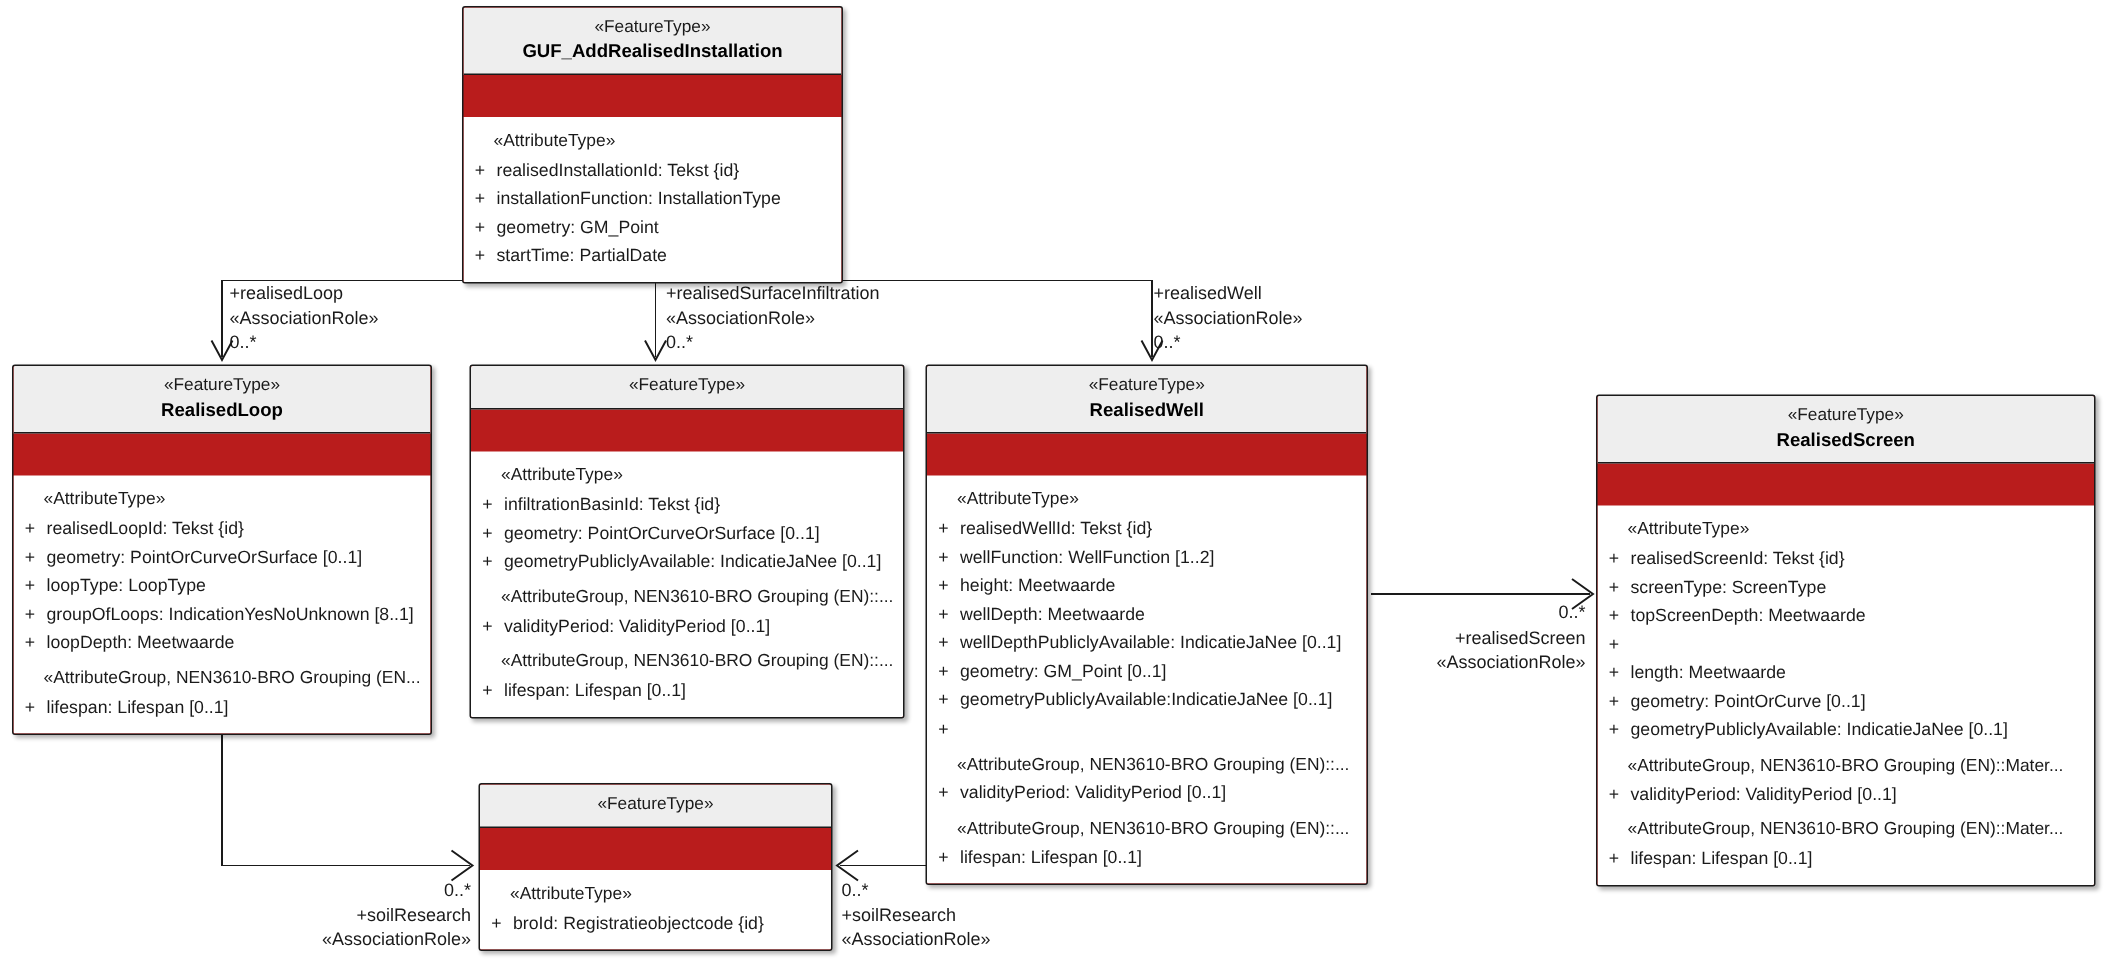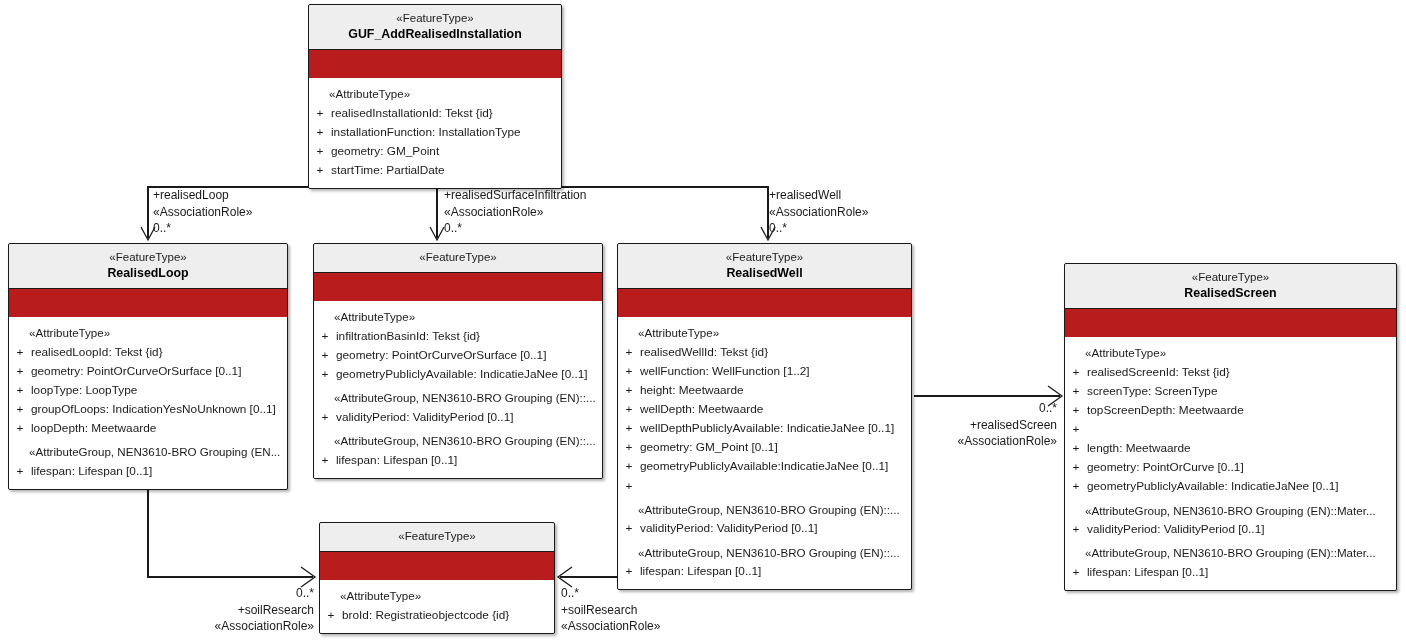--- a/index.html
+++ b/index.html
@@ -182,21 +182,21 @@
       <div class="attr">
         <span class="vis">+</span>
         <span class="sig">geometry: PointOrCurveOrSurface [0..1]</span>
       </div>
       <div class="attr">
         <span class="vis">+</span>
         <span class="sig">loopType: LoopType</span>
       </div>
       <div class="attr">
         <span class="vis">+</span>
-        <span class="sig">groupOfLoops: IndicationYesNoUnknown [0..1]</span>
+        <span class="sig">groupOfLoops: IndicationYesNoUnknown [8..1]</span>
       </div>
       <div class="attr">
         <span class="vis">+</span>
         <span class="sig">loopDepth: Meetwaarde</span>
       </div>
       <div class="grp spaced">«AttributeGroup, NEN3610-BRO Grouping (EN...</div>
       <div class="attr">
         <span class="vis">+</span>
         <span class="sig">lifespan: Lifespan [0..1]</span>
       </div>

